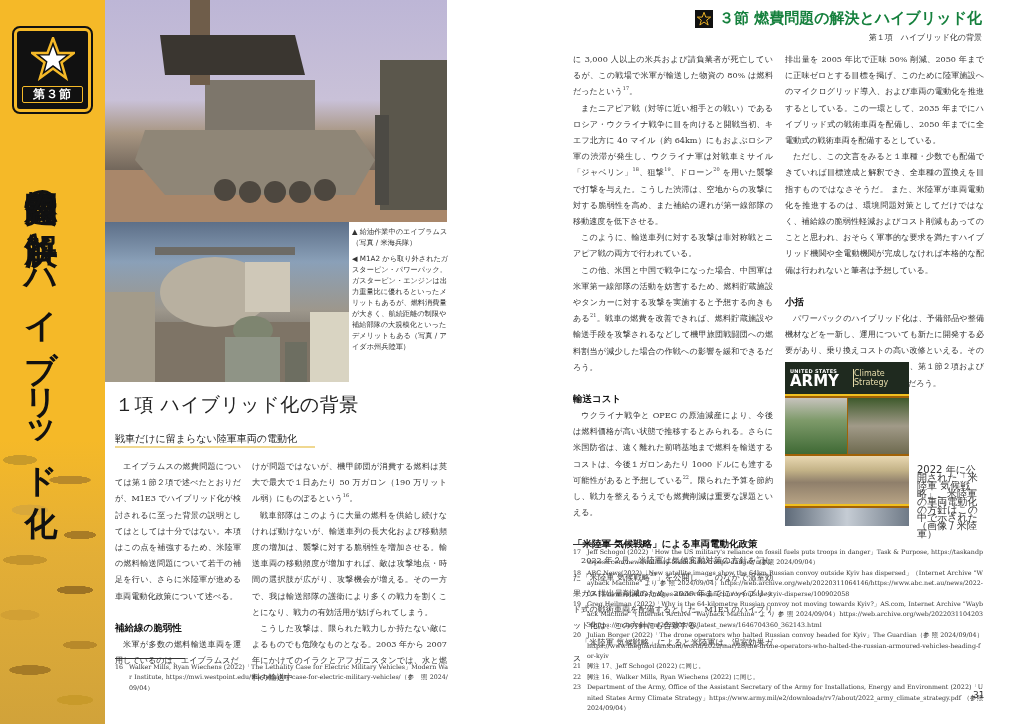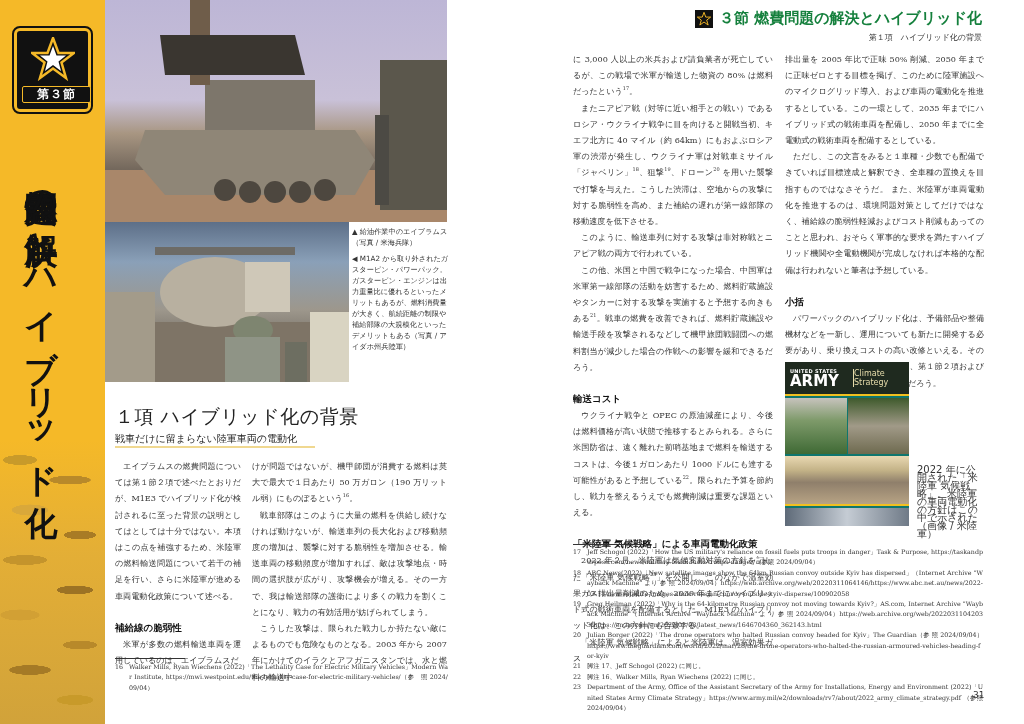--- a/index.html
+++ b/index.html
@@ -25,21 +25,21 @@
       radial-gradient(ellipse 34px 8px at 30px 230px, #a57a26 60%, transparent 62%),
       radial-gradient(ellipse 30px 8px at 75px 260px, #c89a2a 60%, transparent 62%),
       linear-gradient(to bottom, rgba(245,185,40,1) 0%, rgba(220,170,60,0.7) 40%, rgba(205,160,60,0.9) 100%);
   }
   .badge {
     position: absolute; left: 14px; top: 28px; width: 77px; height: 84px;
     background: #111; border: 3px solid #f5b928; outline: 2px solid #111; border-radius: 6px;
   }
   .badge .star { position: absolute; left: 14px; top: 6px; width: 44px; height: 44px; }
   .badge .label {
-    position: absolute; left: 5px; bottom: 6px; width: 69px; height: 17px;
+    position: absolute; left: 5px; bottom: 6px; width: 61px; height: 17px;
     background: #111; border: 1px solid #f5b928; border-radius: 2px;
     color: #fff; font-family: "DejaVu Sans", sans-serif; font-weight: bold;
     font-size: 12px; text-align: center; line-height: 15px; letter-spacing: 1px;
   }
   .vertical-title {
     position: absolute; left: 25px; top: 165px;
     writing-mode: vertical-rl;
     font-family: "DejaVu Sans", sans-serif; font-weight: bold;
     font-size: 33px; color: #111; letter-spacing: 1px; line-height: 1;
   }
@@ -49,21 +49,21 @@
   .photo-tank {
     left: 105px; top: 0; width: 342px; height: 222px;
     background: linear-gradient(to bottom, #bdb6d6 0%, #c9c1d8 45%, #a89682 60%, #6e6358 78%, #a8896a 100%);
   }
   .photo-engine {
     left: 105px; top: 222px; width: 244px; height: 160px;
     background: linear-gradient(to bottom, #5d6f88 0%, #8aa0b8 25%, #9d978c 55%, #6b655c 80%, #8d8171 100%);
   }
   .photo-climate {
     left: 785px; top: 362px; width: 124px; height: 164px;
-    background: #0f766e;
+    background: #a16207;
   }
   .photo-climate .head {
     position: absolute; left: 0; top: 0; width: 124px; height: 34px; background: #1f2a1f;
     border-bottom: 2px solid #f0c020; padding: 6px 5px;
   }
   .photo-climate .us { font-family: "DejaVu Sans", sans-serif; font-size: 5px; color: #fff; font-weight: bold; letter-spacing: 0.3px; }
   .photo-climate .army { font-family: "DejaVu Sans", sans-serif; font-size: 15px; color: #fff; font-weight: bold; line-height: 15px; }
   .photo-climate .cs { position: absolute; left: 68px; top: 7px; font-family: "DejaVu Sans", sans-serif; font-size: 8px; color: #e6dcaa; line-height: 9px; border-left: 1px solid #e6dcaa; }
   .photo-climate .img1 { position: absolute; left: 0; top: 36px; width: 62px; height: 56px; background: linear-gradient(to bottom, #c7c3bd 0%, #7e9a6a 40%, #3f6a35 100%); }
   .photo-climate .img2 { position: absolute; left: 63px; top: 36px; width: 61px; height: 56px; background: linear-gradient(to bottom, #3f5a2c 0%, #a19a88 50%, #6e6a4f 100%); }
@@ -81,21 +81,21 @@
   .col p { text-indent: 1em; }
   .col p.noindent { text-indent: 0; }
   .sub-heading {
     font-family: "DejaVu Sans", sans-serif; font-weight: bold; font-size: 9.5px; color: #111;
     line-height: 16px; text-indent: 0 !important;
   }
   .gap { height: 16px; }
 
   
   .sec-title {
-    position: absolute; left: 115px; top: 404px;
+    position: absolute; left: 115px; top: 392px;
     font-family: "DejaVu Sans", sans-serif; font-size: 19px; color: #222; letter-spacing: 0.5px; text-align: right;
   }
   .sec-sub {
     position: absolute; left: 115px; top: 432px; width: 200px;
     font-family: "DejaVu Sans", sans-serif; font-size: 10px; color: #222;
     border-bottom: 2px solid #f0d890;
   }
 
   
   .run-head {

